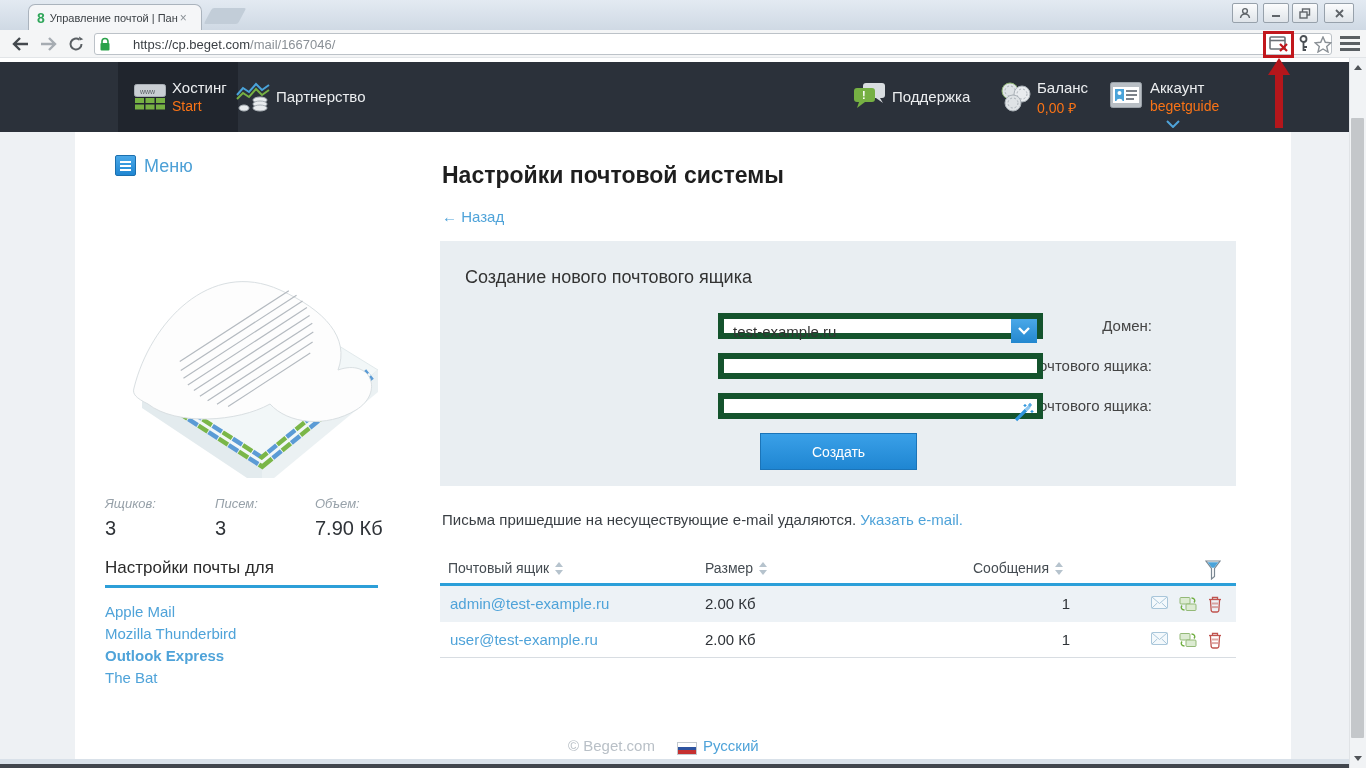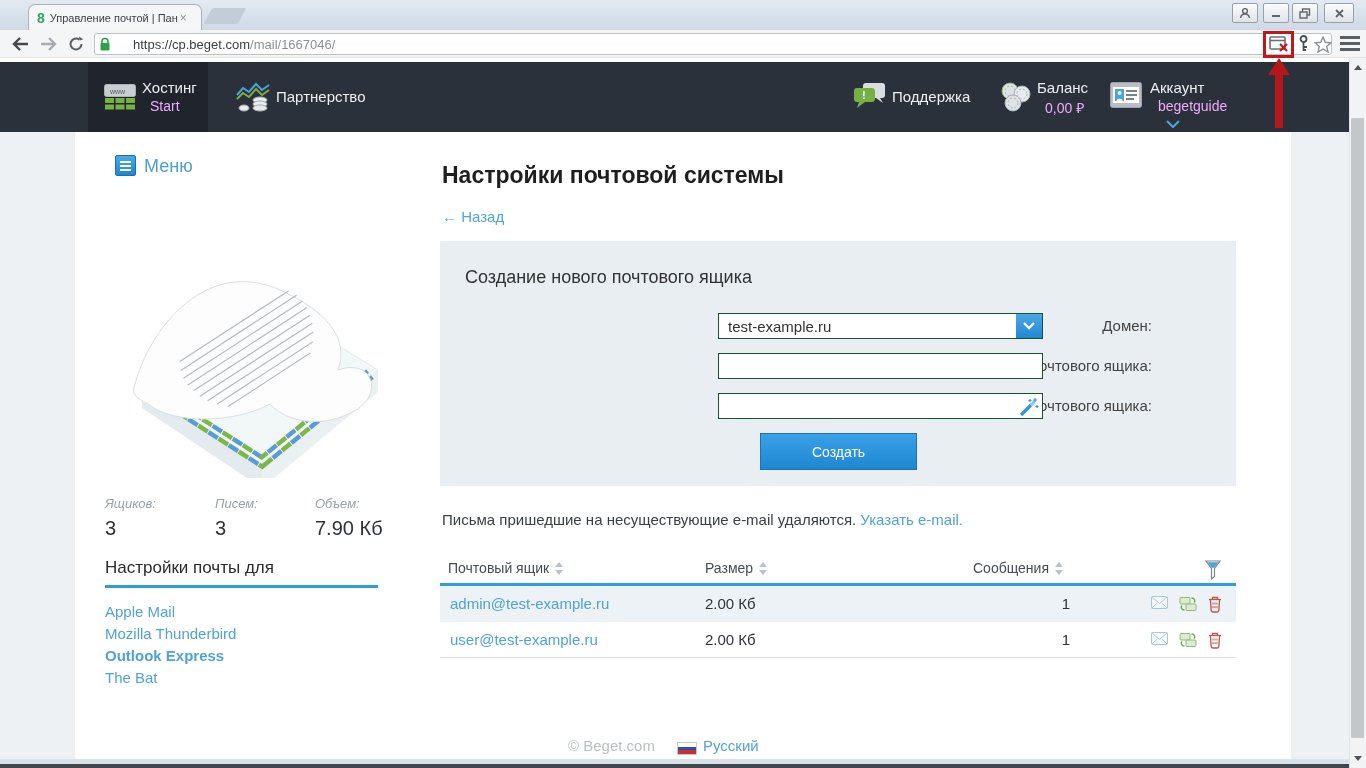--- a/index.html
+++ b/index.html
@@ -34,21 +34,21 @@
   .sb-arrow { left:1351px; width:13px; height:13px; display:flex; align-items:center; justify-content:center; }
   .tri-up { width:0;height:0;border-left:4px solid transparent;border-right:4px solid transparent;border-bottom:5px solid #505458; }
   .tri-dn { width:0;height:0;border-left:4px solid transparent;border-right:4px solid transparent;border-top:5px solid #505458; }
   .sb-thumb { left:1351px; top:118px; width:13px; height:620px; background:#c4c7ca; border-radius:1px; }
 
   
   .whitegap { left:0; top:58px; width:1349px; height:4px; background:#ffffff; }
   .navbar { left:0; top:62px; width:1349px; height:70px; background:#2b313a; }
   .nav-item { position:absolute; top:0; height:70px; cursor:pointer; }
   .nav-label { font-size:15px; color:#eceef0; }
-  .nav-sub { font-size:14px; color:#f0abfc;margin-left:8px; }
+  .nav-sub { font-size:14px; color:#f97316; }
 
   
   .content-bg { left:75px; top:132px; width:1216px; height:627px; background:#fff; }
 
   
   .menu-btn { left:115px; top:155px; width:21px; height:21px; background:linear-gradient(#4aa8e8,#1f86d2); border:1px solid #1b6fae; border-radius:2px; display:flex; flex-direction:column; align-items:center; justify-content:center; gap:2px; }
   .menu-btn i { display:block; width:11px; height:2px; background:#fff; }
   .menu-label { left:144px; top:156px; font-size:18px; color:#4da0d6; }
   .stat-label { font-size:13px; color:#97a1a9;font-style:italic; }
   .stat-value { font-size:20px; color:#2f3338; }
@@ -56,21 +56,21 @@
   .side-rule { left:105px; top:585px; width:273px; height:3px; background:#2d9fd8; }
   .client-link { left:105px; font-size:15px; color:#4fa3d9; cursor:pointer; }
 
   
   .page-title { left:442px; top:162px; font-size:23px; font-weight:600; color:#1e1e1e; }
   .back-link { left:442px; top:208px; font-size:15px; color:#4fa3d9; cursor:pointer; }
   .panel { left:440px; top:241px; width:796px; height:245px; background:#e9eef2; }
   .panel-head { left:25px; top:26px; position:absolute; font-size:18px; font-weight:500; color:#333; }
   .frow { position:absolute; left:0; width:796px; height:26px; }
   .flabel { position:absolute; right:84px; width:320px; text-align:right; font-size:15px; color:#444; top:4px; }
-  .fctrl { position:absolute; left:278px; width:325px; height:26px; background:#fff; border:1px solid #14532d; }
+  .fctrl { position:absolute; left:278px; width:325px; height:26px; background:#fff; border:6px solid #14532d; }
   .select-text { position:absolute; left:9px; top:4px; font-size:15px; color:#333; }
   .select-btn { position:absolute; right:0; top:0; width:26px; height:24px; background:linear-gradient(#4aa8e8,#2387cf); display:flex; align-items:center; justify-content:center; }
   .txt-input { width:100%; height:100%; border:none; outline:none; font-size:15px; padding:0 8px; font-family:"Liberation Sans",sans-serif; background:transparent; }
   .wand { position:absolute; right:3px; top:3px; width:20px; height:20px; cursor:pointer; }
   .create-btn { position:absolute; left:320px; top:192px; width:157px; height:37px; background:linear-gradient(#3aa0e8,#1f86d2); border:1px solid #1b74b8; color:#fff; font-size:14px; font-family:"Liberation Sans",sans-serif; cursor:pointer; }
   .notice { left:442px; top:511px; font-size:15px; color:#3a3f44; }
   .notice a { color:#4fa3d9; text-decoration:none; cursor:pointer; }
 
   
   .th { position:absolute; top:560px; font-size:14px; color:#454c52; cursor:pointer; }
@@ -179,21 +179,21 @@
       <rect y="0" width="20" height="3" fill="#5a5f63"></rect>
       <rect y="6" width="20" height="3" fill="#5a5f63"></rect>
       <rect y="12" width="20" height="3" fill="#5a5f63"></rect>
     </svg>
 </div>
 
 <div class="abs whitegap"></div>
 <div class="abs content-bg"></div>
 
 <div class="abs navbar">
-  <div class="nav-item" style="left:88px;width:120px;background:#20252d;">
+  <div class="nav-item" style="left:118px;width:120px;background:#20252d;">
     <svg class="abs" style="left:16px;top:22px;" width="32" height="27" viewBox="0 0 32 27">
       <rect x="0.5" y="0.5" width="31" height="12" rx="2" fill="#c9ced3" stroke="#a9afb5"></rect>
       <text x="6" y="9.5" font-size="7" fill="#5a5f64" font-family="Liberation Sans,sans-serif">www</text>
       <g fill="#76b043">
           <rect x="1" y="14" width="9" height="5"></rect>
           <rect x="11.5" y="14" width="9" height="5"></rect>
           <rect x="22" y="14" width="9" height="5"></rect>
           <rect x="1" y="20.5" width="9" height="5"></rect>
           <rect x="11.5" y="20.5" width="9" height="5"></rect>
           <rect x="22" y="20.5" width="9" height="5"></rect>

